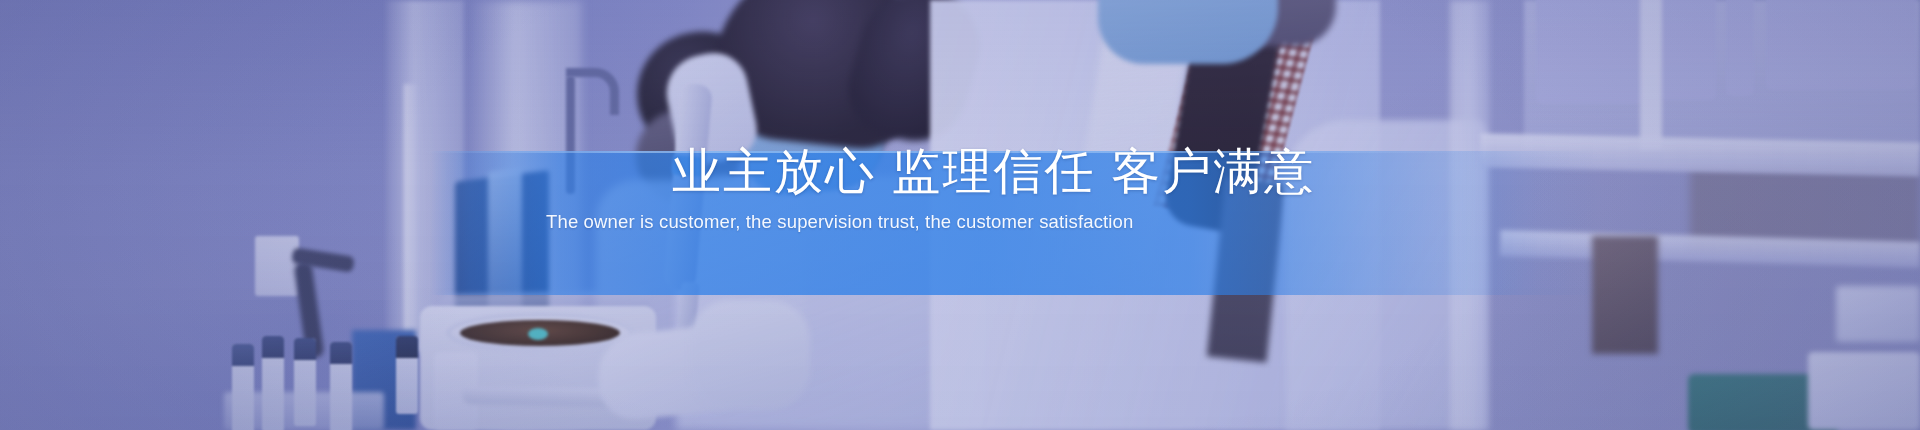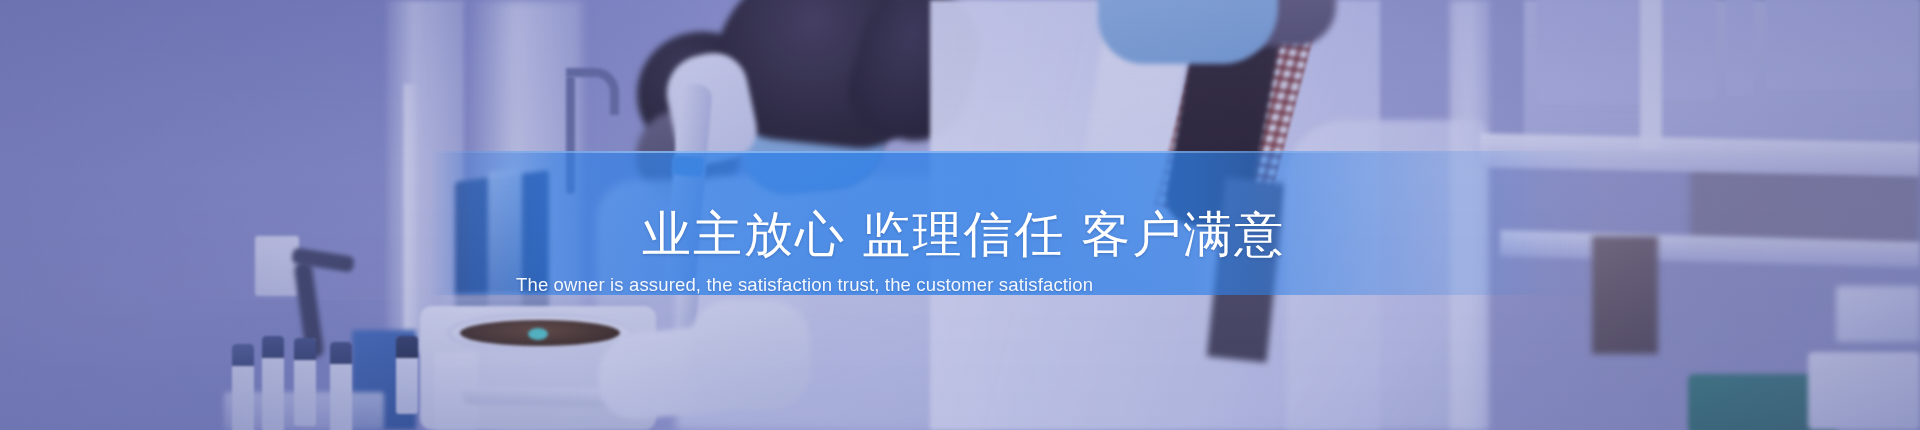--- a/index.html
+++ b/index.html
@@ -336,22 +336,22 @@
         rgba(47,128,232,.05) 1540px,
         rgba(47,128,232,0) 1600px);
   }
   #band-top-hl{
     position:absolute;left:0;top:151px;width:1920px;height:2px;
     background:linear-gradient(90deg,rgba(255,255,255,0) 420px,rgba(186,215,248,.55) 640px,rgba(186,215,248,.45) 1150px,rgba(186,215,248,0) 1480px);
   }
 
   
   #text-block{
-    position:absolute;left:516px;top:146px;width:1100px;height:150px;
-    display:flex;flex-direction:column;justify-content:flex-end;
+    position:absolute;left:546px;top:146px;width:1100px;height:150px;
+    display:flex;flex-direction:column;justify-content:flex-start;
   }
   #headline{
     margin:0;
     font-size:49px;
     line-height:1.06;
     font-weight:400;
     color:#ffffff;
     letter-spacing:2px;
     text-shadow:0 1px 3px rgba(20,50,110,.30);
     white-space:nowrap;
@@ -459,16 +459,16 @@
     <div class="grade"></div>
     <div class="grade2"></div>
     <div class="vignette"></div>
   </div>
 
   <div id="band"></div>
   <div id="band-top-hl"></div>
 
   <div id="text-block">
     <h1 id="headline">业主放心 监理信任  客户满意</h1>
-    <p id="subtitle">The owner is assured, the satisfaction trust, the customer satisfaction</p>
+    <p id="subtitle">The owner is customer, the supervision trust, the customer satisfaction</p>
   </div>
 
 </div>
 
 </body></html>

